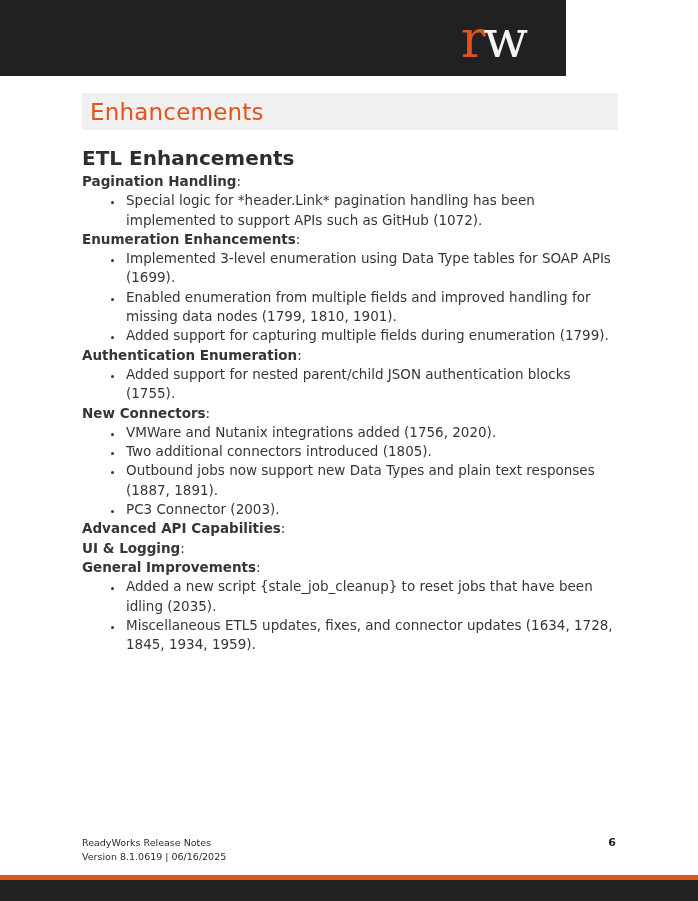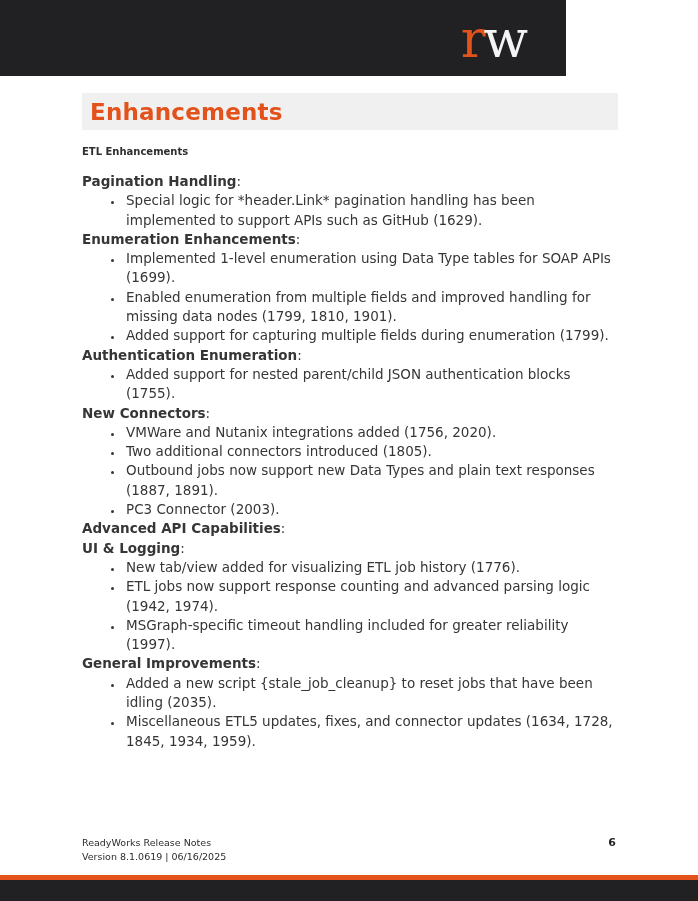--- a/index.html
+++ b/index.html
@@ -39,31 +39,31 @@
     position: absolute;
     left: 82px; top: 93px;
     width: 536px; height: 37px;
     background: var(--banner_gray, #f0f0f0);
     display: flex;
     align-items: center;
   }
   .title-banner .page-title {
     color: var(--accent_orange, #e4521b);
     font-size: 23px;
-    font-weight: 700;
+    font-weight: 400;
     padding-left: 8px;
     letter-spacing: 0.2px;
   }
 
   
   .section-heading {
     position: absolute;
     left: 82px; top: 146px;
     width: 536px;
-    font-size: 10px;
+    font-size: 20px;
     font-weight: 700;
     color: #2e2e2e;
   }
 
   
   #sections {
     position: absolute;
     left: 82px; top: 172px;
     width: 536px;
     font-size: 13.5px;
@@ -124,27 +124,27 @@
   <div class="title-banner">
     <span class="page-title">Enhancements</span>
   </div>
 
   <div class="section-heading">ETL Enhancements</div>
 
   <div id="sections">
       <div>
         <div class="section-label"><span class="bold">Pagination Handling</span>:</div>
         <ul>
-          <li>Special logic for *header.Link* pagination handling has been implemented to support APIs such as GitHub (1629).</li>
+          <li>Special logic for *header.Link* pagination handling has been implemented to support APIs such as GitHub (1072).</li>
         </ul>
       </div>
       <div>
         <div class="section-label"><span class="bold">Enumeration Enhancements</span>:</div>
         <ul>
-          <li>Implemented 1-level enumeration using Data Type tables for SOAP APIs (1699).</li>
+          <li>Implemented 3-level enumeration using Data Type tables for SOAP APIs (1699).</li>
           <li>Enabled enumeration from multiple fields and improved handling for missing data nodes (1799, 1810, 1901).</li>
           <li>Added support for capturing multiple fields during enumeration (1799).</li>
         </ul>
       </div>
       <div>
         <div class="section-label"><span class="bold">Authentication Enumeration</span>:</div>
         <ul>
           <li>Added support for nested parent/child JSON authentication blocks (1755).</li>
         </ul>
       </div>
@@ -155,25 +155,20 @@
           <li>Two additional connectors introduced (1805).</li>
           <li>Outbound jobs now support new Data Types and plain text responses (1887, 1891).</li>
           <li>PC3 Connector (2003).</li>
         </ul>
       </div>
       <div>
         <div class="section-label"><span class="bold">Advanced API Capabilities</span>:</div>
       </div>
       <div>
         <div class="section-label"><span class="bold">UI &amp; Logging</span>:</div>
-        <ul>
-          <li>New tab/view added for visualizing ETL job history (1776).</li>
-          <li>ETL jobs now support response counting and advanced parsing logic (1942, 1974).</li>
-          <li>MSGraph-specific timeout handling included for greater reliability (1997).</li>
-        </ul>
       </div>
       <div>
         <div class="section-label"><span class="bold">General Improvements</span>:</div>
         <ul>
           <li>Added a new script {stale_job_cleanup} to reset jobs that have been idling (2035).</li>
           <li>Miscellaneous ETL5 updates, fixes, and connector updates (1634, 1728, 1845, 1934, 1959).</li>
         </ul>
       </div>
     </div>
 

